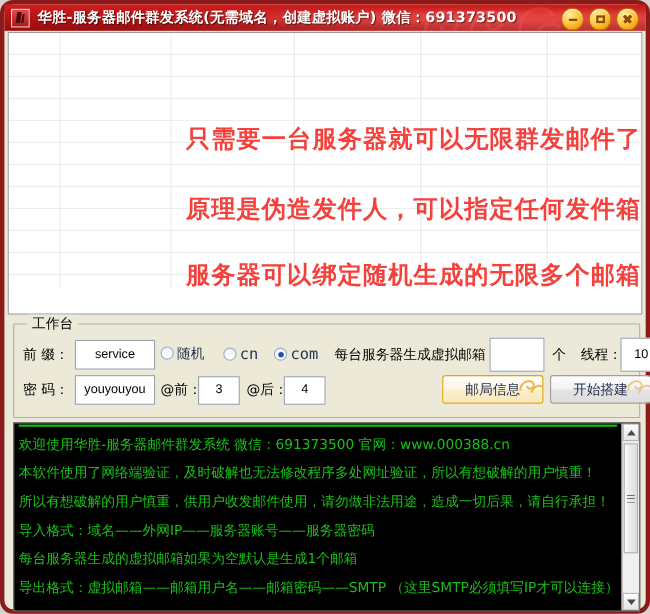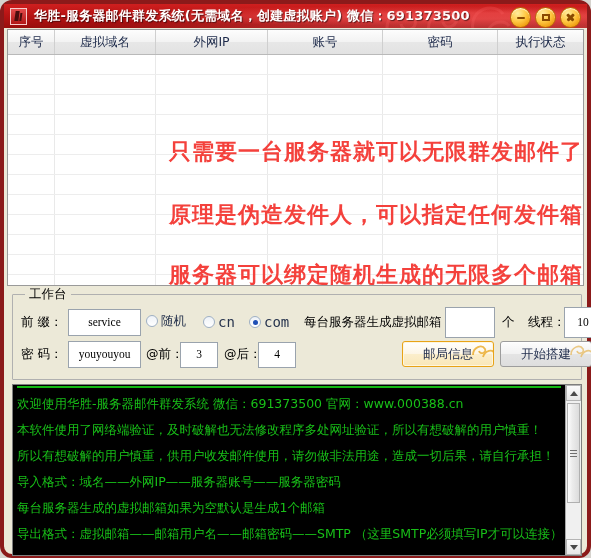--- a/index.html
+++ b/index.html
@@ -104,21 +104,21 @@
   .row1{position:absolute;left:0;top:14px;height:28px;width:100%;}
   .row2{position:absolute;left:0;top:46px;height:30px;width:100%;}
   .lbl{
     position:absolute;font-size:12.5px;color:#000;
     font-family:"DejaVu Sans","Liberation Sans",sans-serif;
     white-space:nowrap;line-height:26px;
   }
   .tbox{
     position:absolute;box-sizing:border-box;
     background:#fff;border:1px solid #9aa3ad;
-    font-family:Liberation Serif, serif;
+    font-family:Liberation Sans, sans-serif;
     font-size:11.5px;color:#000;
     text-align:center;line-height:1;
     display:flex;align-items:center;justify-content:center;
     outline:none;padding:12px;
   }
   .radio{position:absolute;display:flex;align-items:center;line-height:1;}
   .radio .dot{
     width:12px;height:12px;border-radius:50%;box-sizing:border-box;
     background:linear-gradient(to bottom,#eef2f7,#ffffff);
     border:1px solid #9fb0c4;margin-right:3px;position:relative;
@@ -209,28 +209,20 @@
       <div class="win-btn">
           <i class="gl-max"></i>
         </div>
       <div class="win-btn">
           <i class="gl-close"></i>
         </div>
     </div>
   </div>
 
   <div class="gridwrap">
-    <div class="grid-header">
-      <div class="gh-cell" style="width:47px">序号</div>
-      <div class="gh-cell" style="width:101px">虚拟域名</div>
-      <div class="gh-cell" style="width:112px">外网IP</div>
-      <div class="gh-cell" style="width:115px">账号</div>
-      <div class="gh-cell" style="width:115px">密码</div>
-      <div class="gh-cell" style="width:85px;border-right:none">执行状态</div>
-    </div>
     <div class="grid-body">
 
       <div class="grid-vline" style="left:46px"></div>
       <div class="grid-vline" style="left:147px"></div>
       <div class="grid-vline" style="left:259px"></div>
       <div class="grid-vline" style="left:374px"></div>
       <div class="grid-vline" style="left:489px"></div>
 
       <div class="grid-hline" style="top:19px"></div>
       <div class="grid-hline" style="top:39px"></div>

